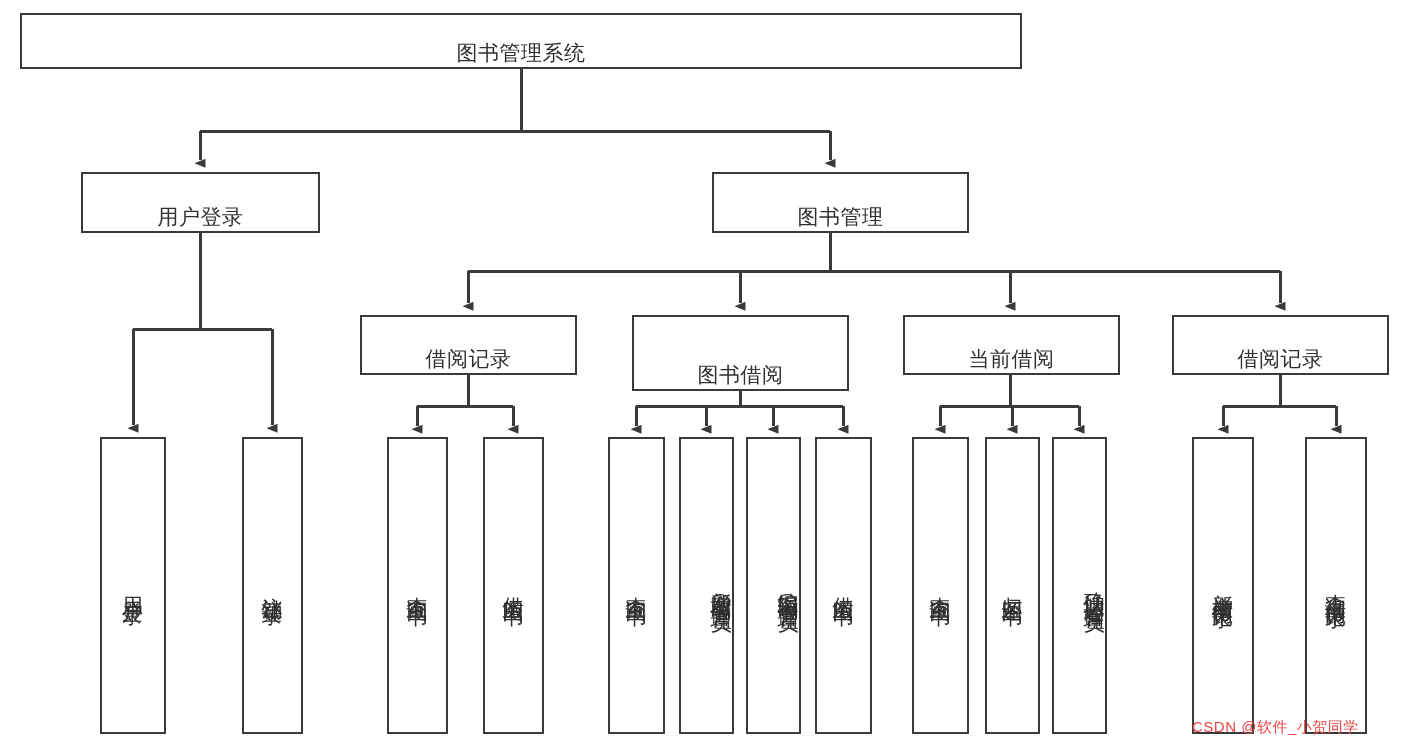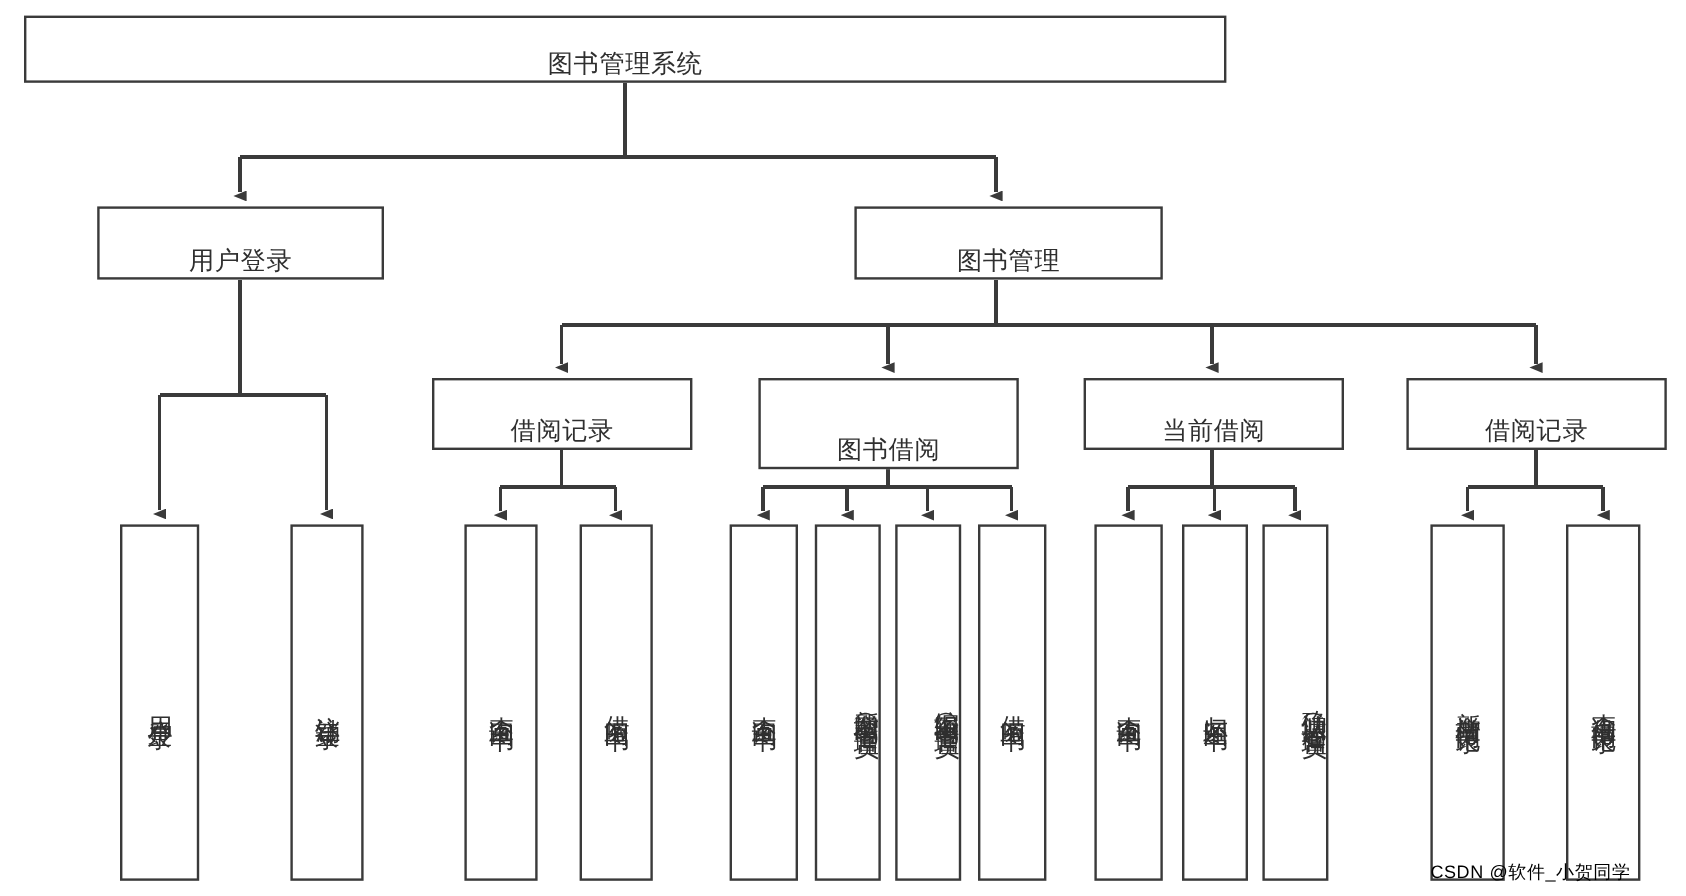--- a/index.html
+++ b/index.html
@@ -50,21 +50,21 @@
     line-height: 1;
     white-space: nowrap;
   }
   .node-v.v-mid {
     align-items: center;
     padding-top: 0;
   }
   .watermark {
     position: absolute;
     font-size: 15px;
-    color: #000000;
+    color: #ef4444;
     white-space: nowrap;
     letter-spacing: 0.5px;
     pointer-events: none;
   }
 </style>
 </head>
 <body>
 
 <div id="canvas">
 

